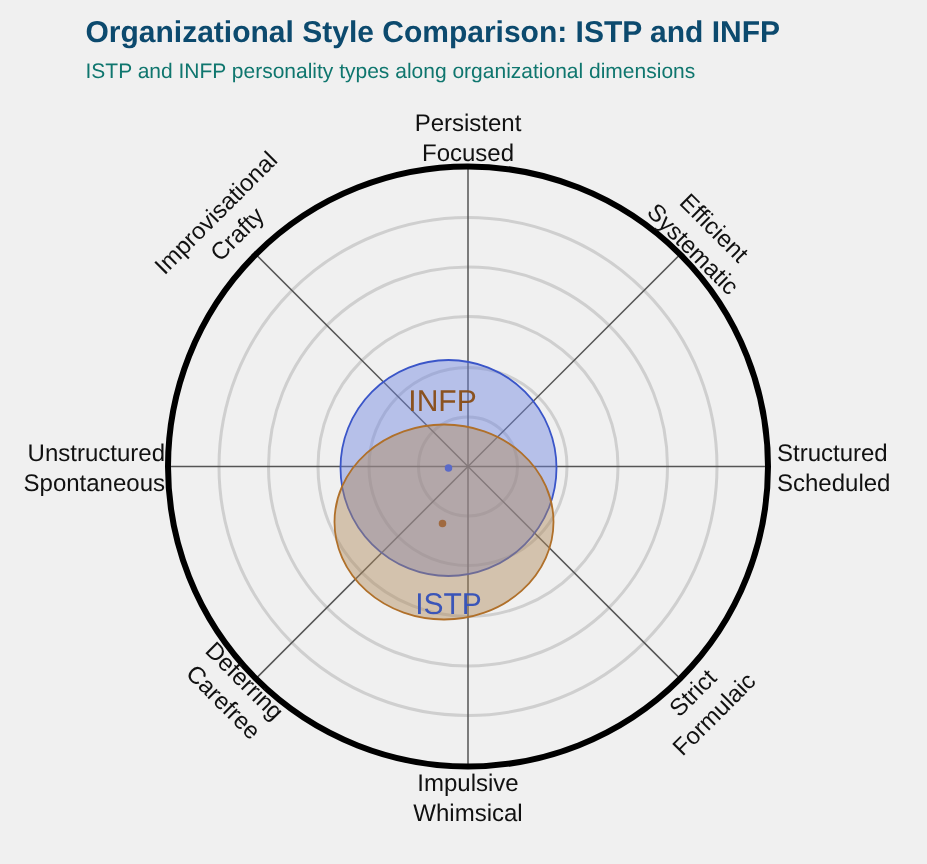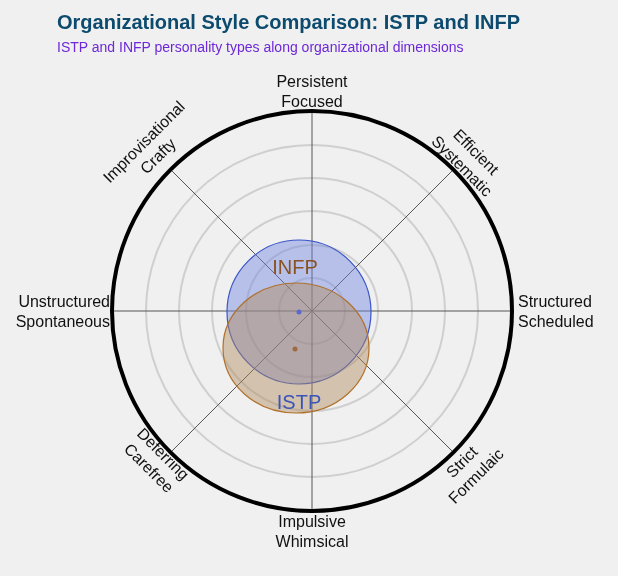--- a/index.html
+++ b/index.html
@@ -1,18 +1,18 @@
 <!DOCTYPE html>
 <html><head>
 <meta charset="utf-8">
 <style>
   html, body { margin:0; padding:0; }
   body { width:618px; height:576px; background:#f0f0f0; font-family:"Liberation Sans", sans-serif; position:relative; overflow:hidden; }
   .title { position:absolute; left:57px; top:11px; font-size:20px; font-weight:bold; color:#0c4a6e; }
-  .subtitle { position:absolute; left:57px; top:39px; font-size:14px; color:#6d28d9; }
+  .subtitle { position:absolute; left:57px; top:39px; font-size:14px; color:#0f766e; }
   svg { position:absolute; left:0; top:0; }
   .lbl { font-family:"Liberation Sans", sans-serif; font-size:16px; fill:#111; }
 </style>
 </head>
 <body>
 
 <div class="title">Organizational Style Comparison: ISTP and INFP</div>
 <div class="subtitle">ISTP and INFP personality types along organizational dimensions</div>
 
 <svg width="618" height="576">

